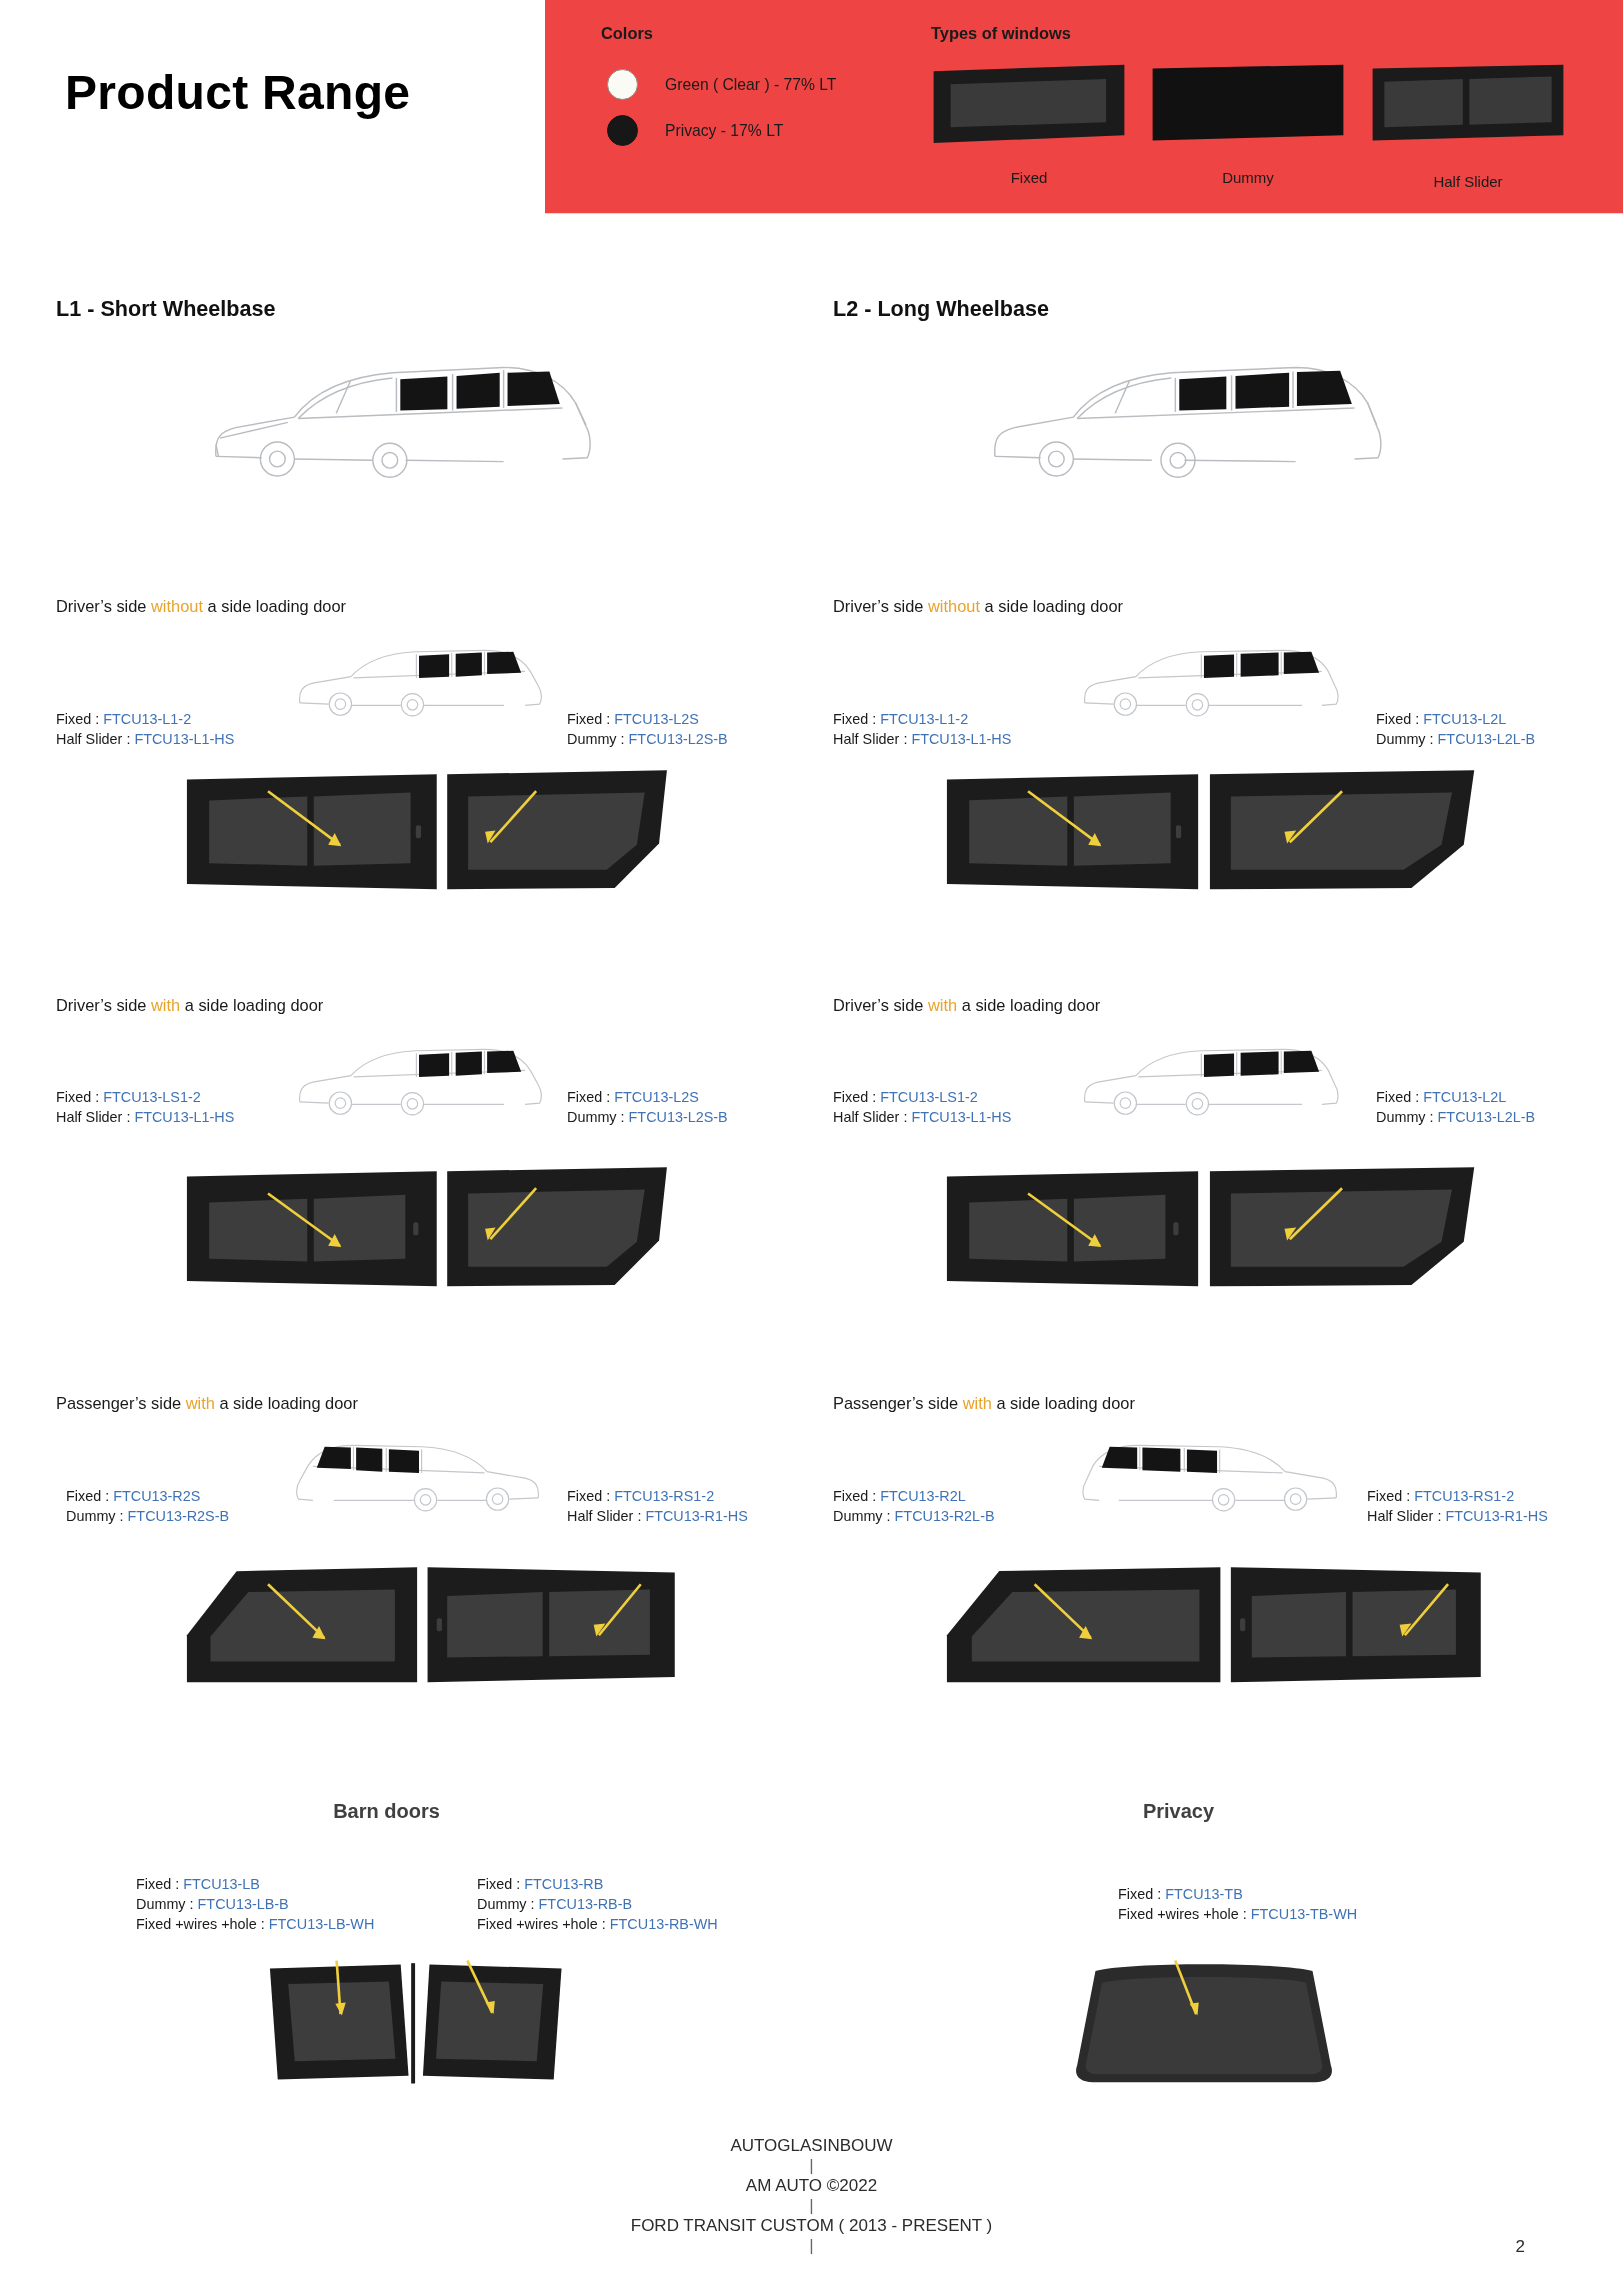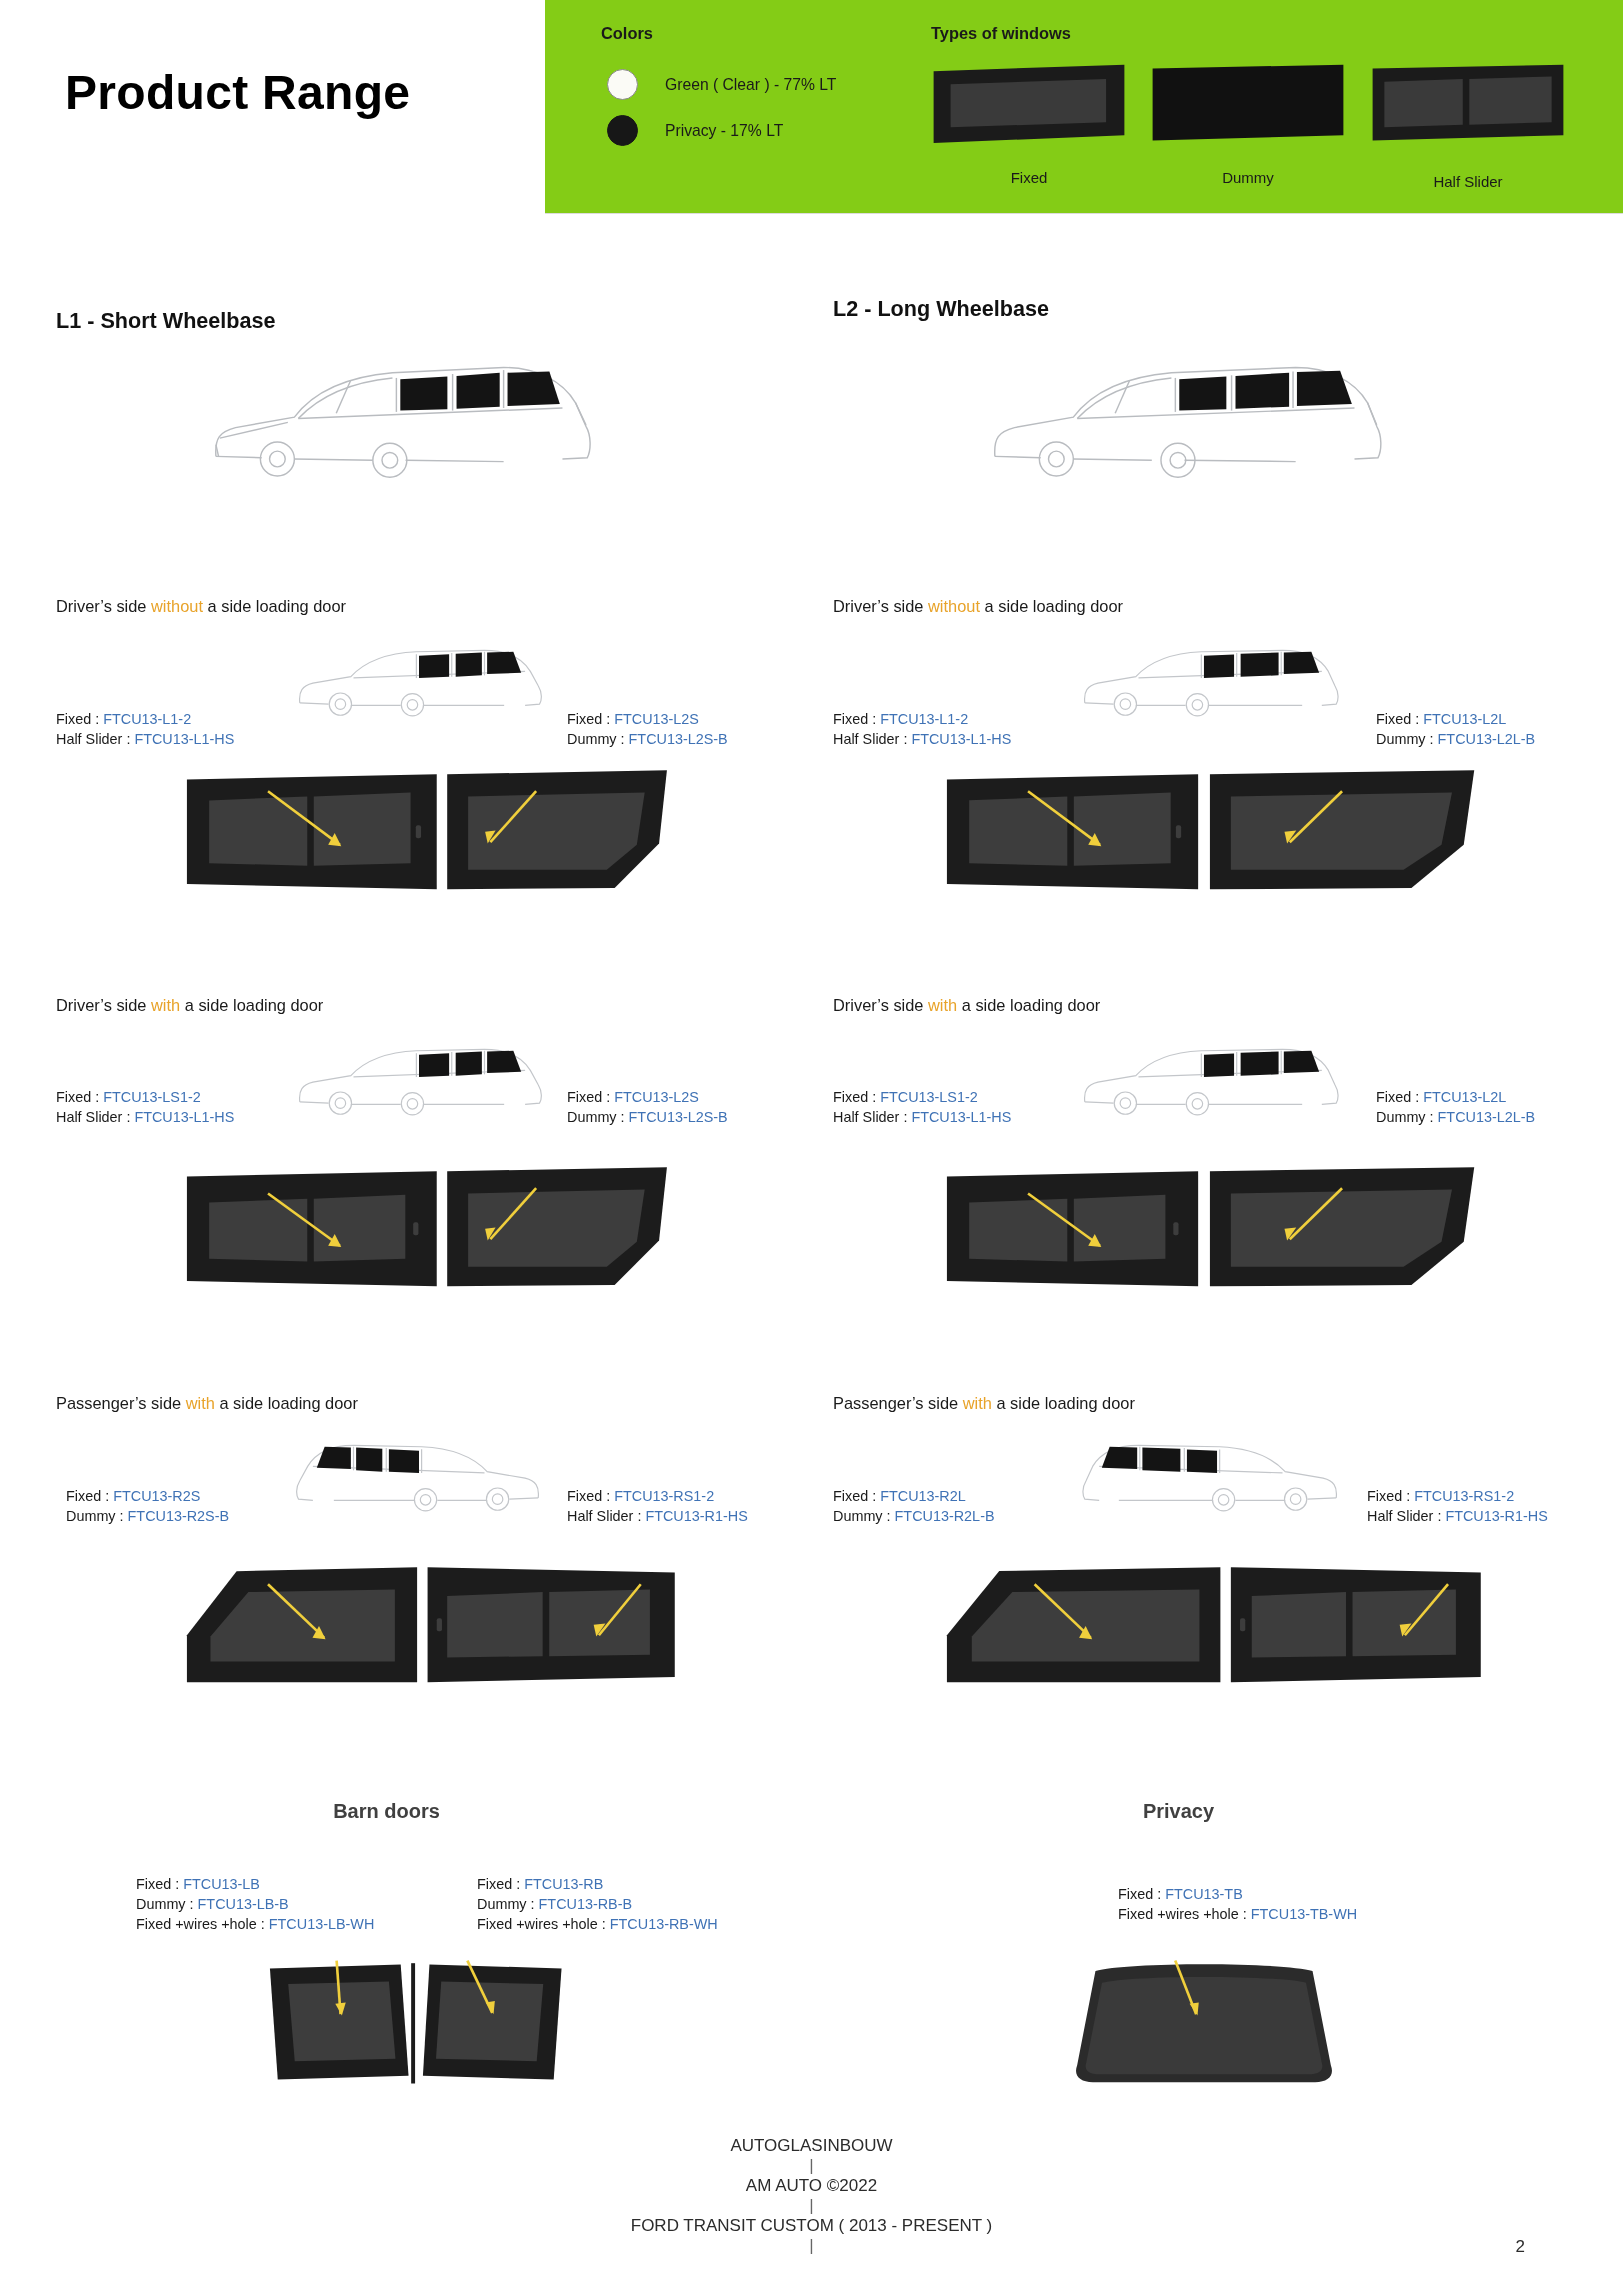--- a/index.html
+++ b/index.html
@@ -26,21 +26,21 @@
     color: #000000;
     letter-spacing: 0.3px;
   }
 
   .legend-box {
     position: absolute;
     left: 545px;
     top: 0;
     width: 1079px;
     height: 213px;
-    background: #84cc16;
+    background: #ef4444;
     border-bottom: 0.7px solid #dcdcdc;
   }
   .legend-title {
     position: absolute;
     font-size: 16.4px;
     font-weight: bold;
     color: #1a1a1a;
   }
   .colors-title { left: 56px; top: 24px; }
   .windows-title { left: 386px; top: 24px; }
@@ -74,21 +74,21 @@
     text-align: center;
   }
 
   
   .col-title {
     position: absolute;
     font-size: 21.6px;
     font-weight: bold;
     color: #111;
   }
-  .col1-title { left: 56px; top: 296px; margin-top: 12px; }
+  .col1-title { left: 56px; top: 296px; }
   .col2-title { left: 833px; top: 296px; }
 
   .section-label {
     position: absolute;
     font-size: 16.4px;
     color: #1a1a1a;
     white-space: nowrap;
   }
   .hl { color: #e8a32a; }
 

